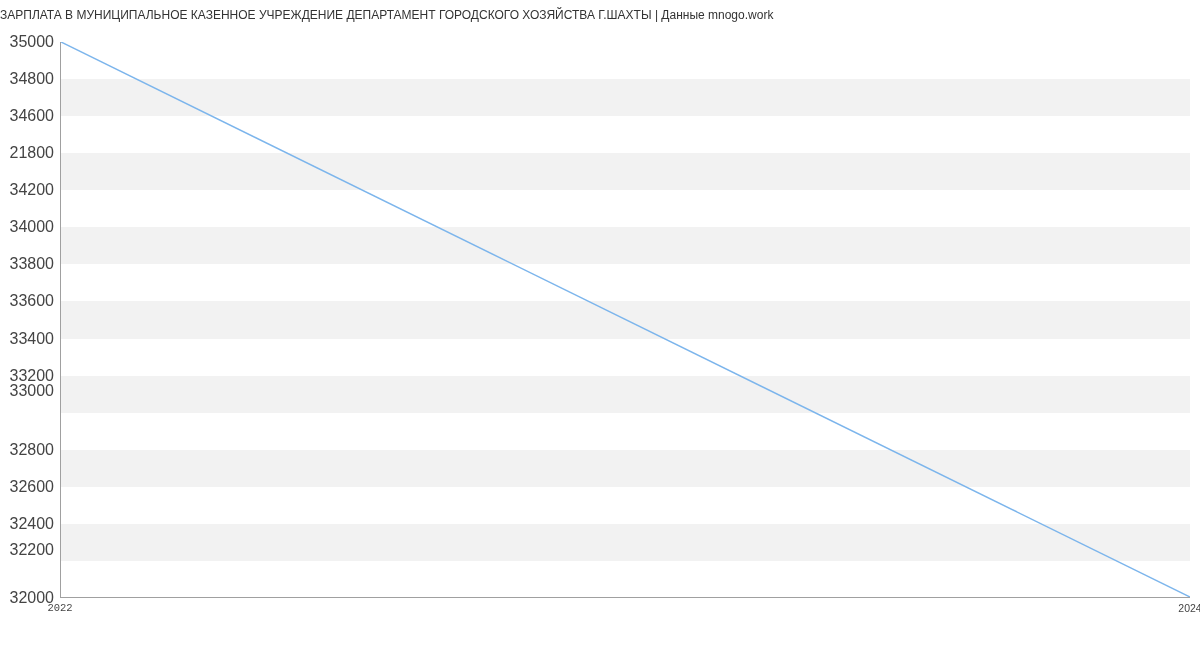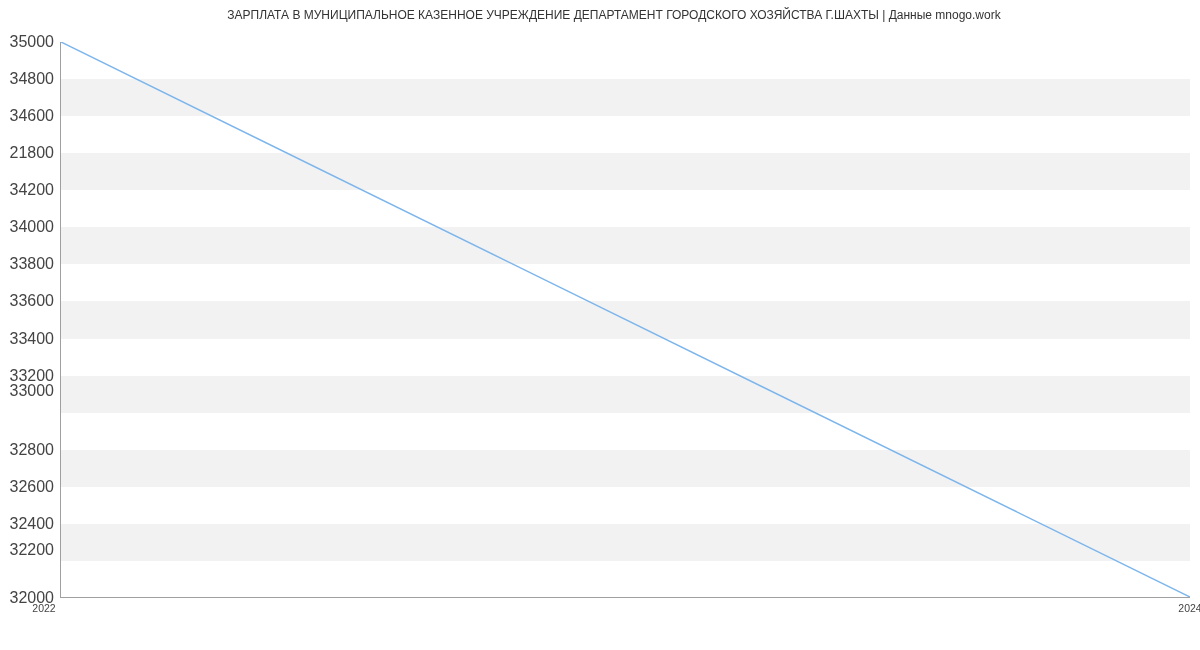--- a/index.html
+++ b/index.html
@@ -11,26 +11,24 @@
       position: relative;
     }
     .chart-container {
       position: absolute;
       top: 0;
       left: 0;
       width: 1200px;
       height: 650px;
     }
     .chart-title {
-      text-align: center;
       font-size: 12px;
       color: #333333;
       padding-top: 8px;
       font-weight: normal;
-      margin-left: 28px;
     }
     .plot-area {
       position: absolute;
       left: 60px;
       top: 42px;
       width: 1130px;
       height: 556px;
       border-left: 1px solid #a0a0a0;
       border-bottom: 1px solid #a0a0a0;
     }
@@ -92,15 +90,15 @@
     <div class="y-tick-label" style="top: 375.6px;">33200</div>
     <div class="y-tick-label" style="top: 338.533px;">33400</div>
     <div class="y-tick-label" style="top: 301.467px;">33600</div>
     <div class="y-tick-label" style="top: 264.4px;">33800</div>
     <div class="y-tick-label" style="top: 227.333px;">34000</div>
     <div class="y-tick-label" style="top: 190.267px;">34200</div>
     <div class="y-tick-label" style="top: 153.2px;">21800</div>
     <div class="y-tick-label" style="top: 116.133px;">34600</div>
     <div class="y-tick-label" style="top: 79.0667px;">34800</div>
     <div class="y-tick-label" style="top: 42px;">35000</div>
-    <div class="x-tick-label" style="left: 44px;">2022</div>
+    <div class="x-tick-label" style="left: 60px; font-family: Liberation Mono, monospace;">2022</div>
     <div class="x-tick-label" style="left: 1190px;">2024</div>
   </div>
 
 </body></html>

